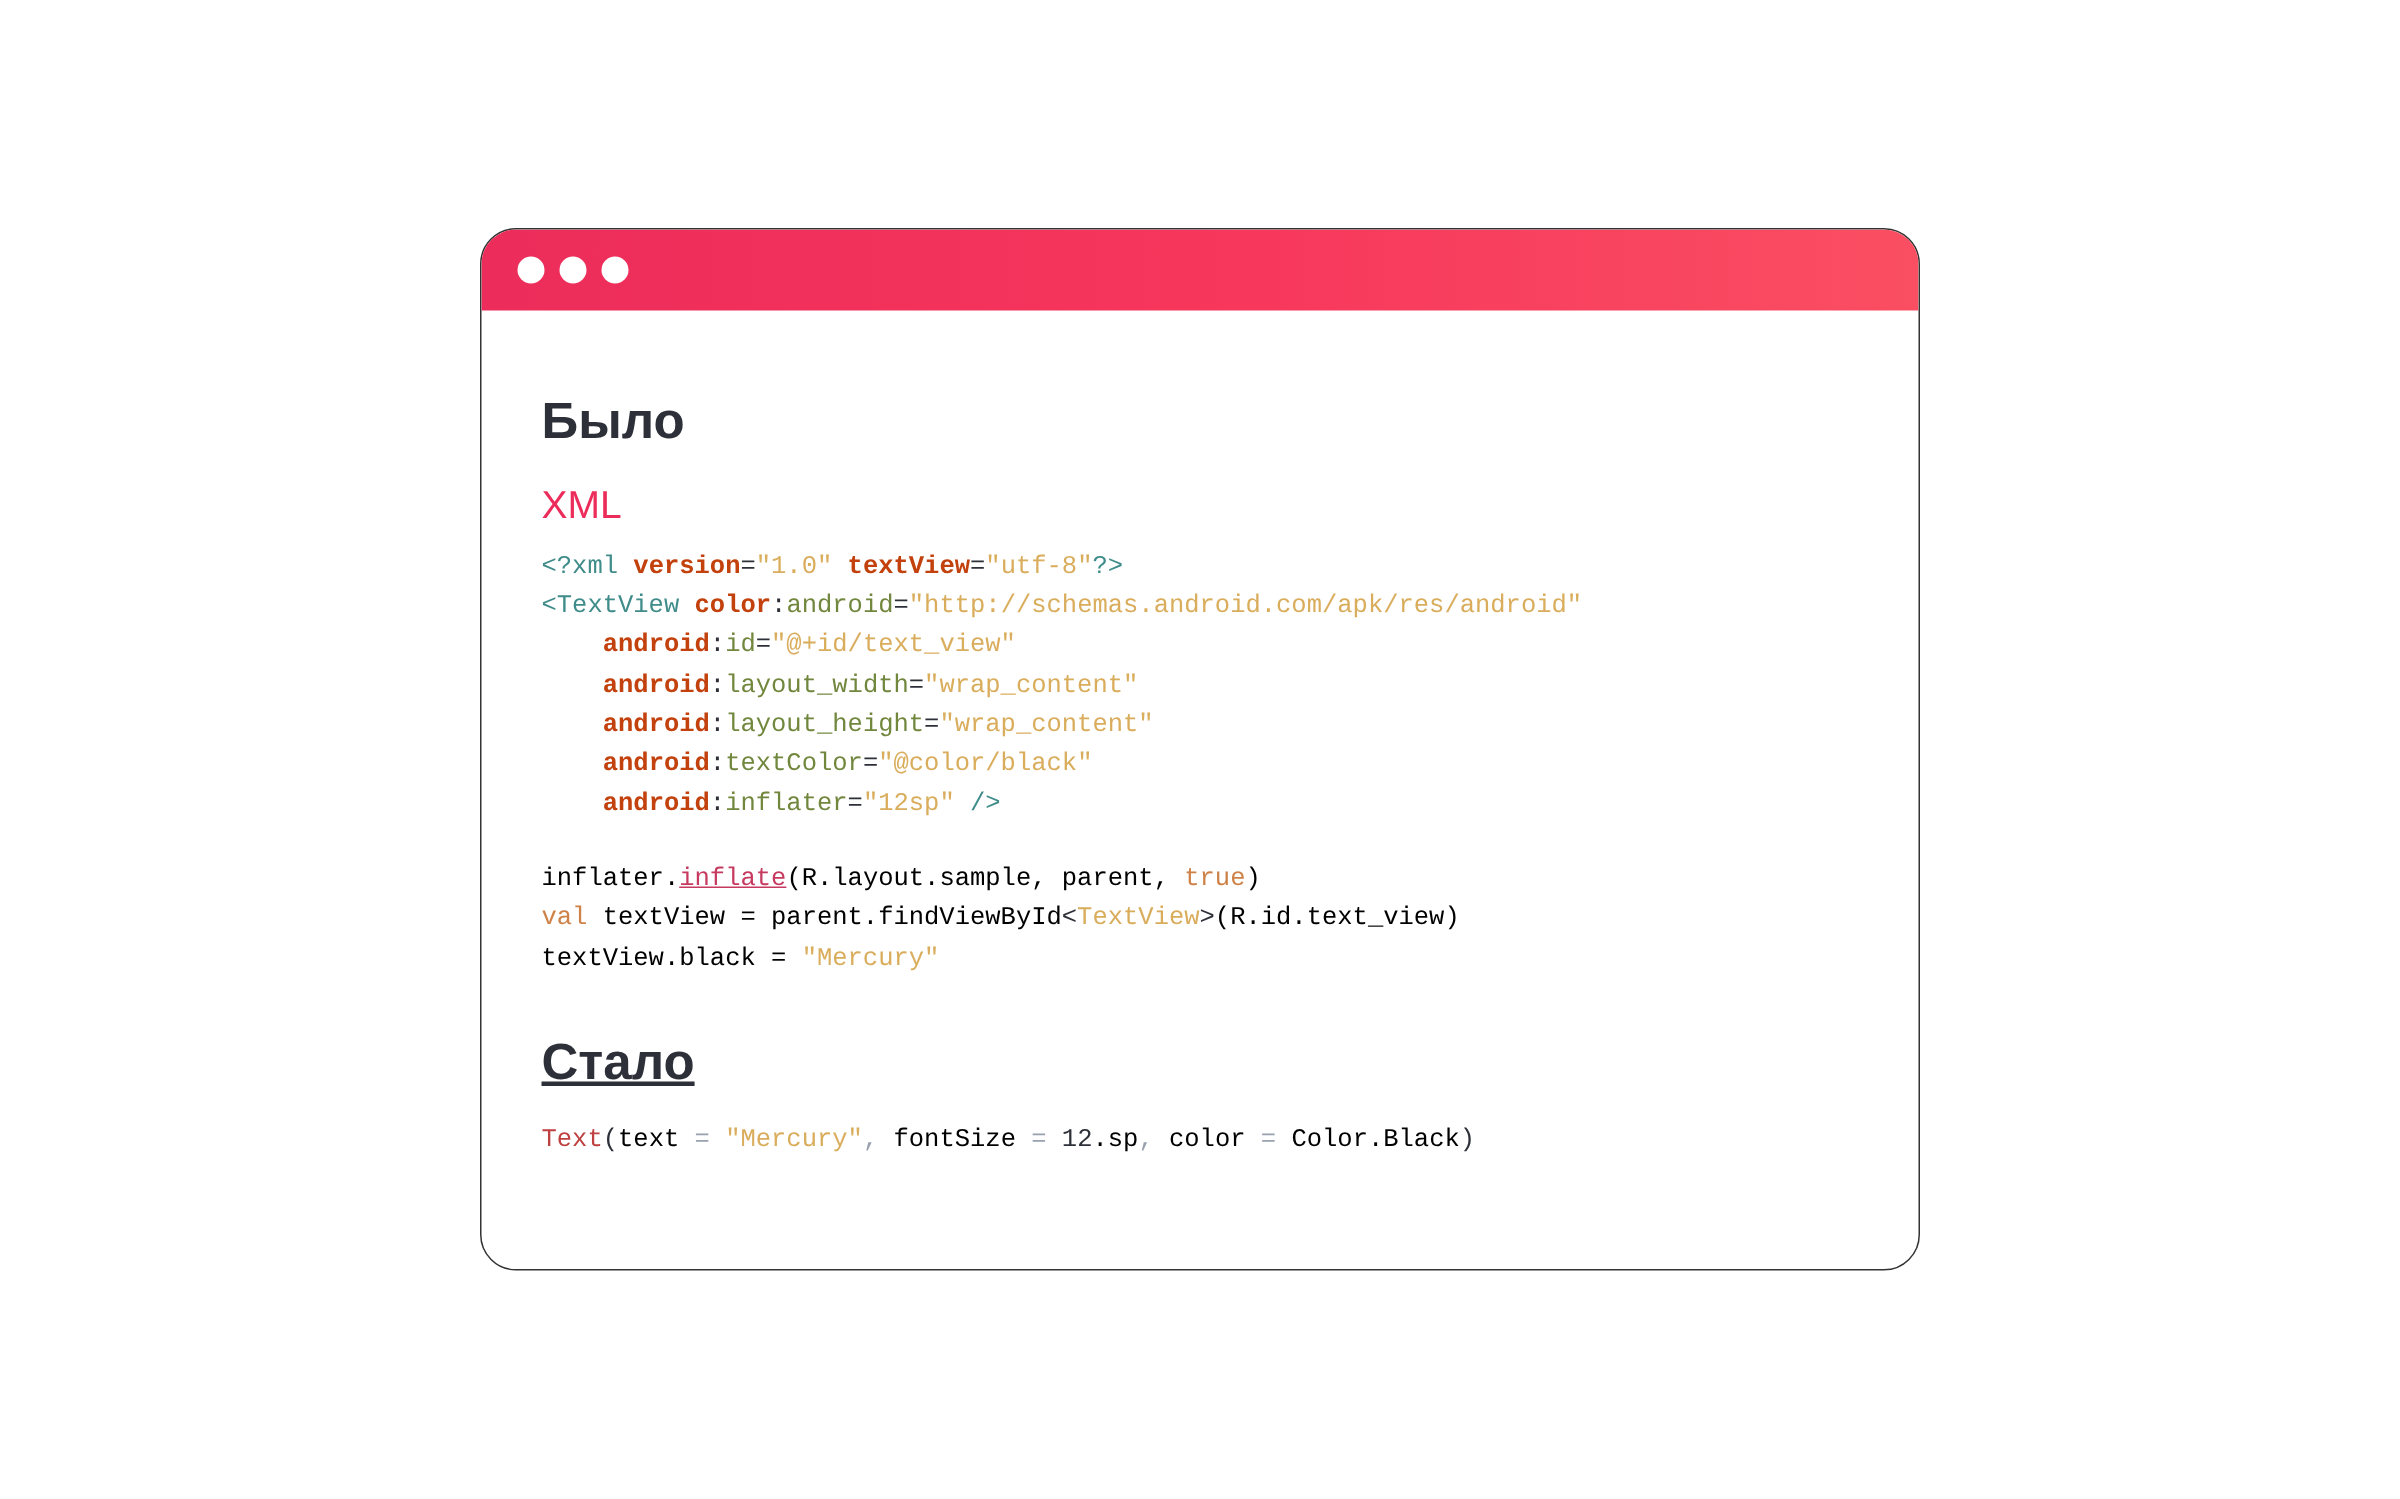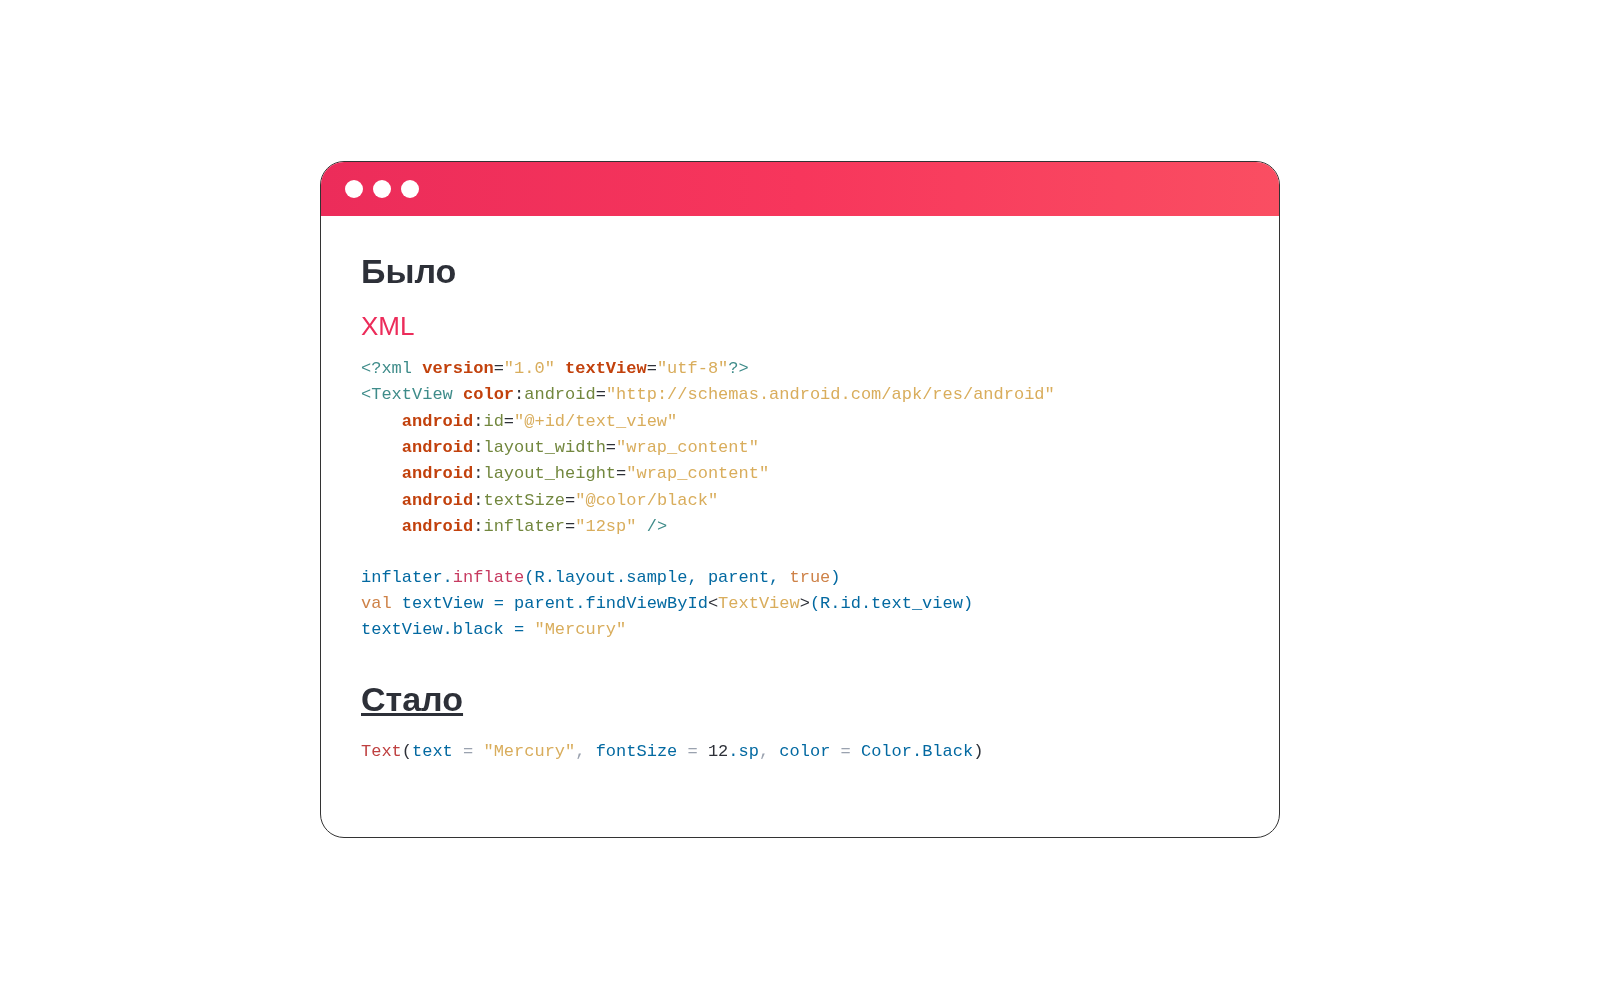--- a/index.html
+++ b/index.html
@@ -27,21 +27,21 @@
       padding-left: 24px;
       gap: 10px;
     }
     .dot {
       width: 18px;
       height: 18px;
       border-radius: 50%;
       background: #ffffff;
     }
     .content {
-      padding: 36px 40px 48px 40px;
+      padding: 55px 40px 48px 40px;
     }
     .heading {
       font-size: 34px;
       font-weight: 900;
       color: #2d3038;
       margin-bottom: 20px;
       font-family: Arial, sans-serif;
     }
     .heading.second { margin-top: 36px; text-decoration: underline; }
     .subheading {
@@ -57,23 +57,23 @@
       line-height: 1.55;
       white-space: pre;
       color: #333;
       margin-bottom: 24px;
     }
     .c-dark    { color: #2d3038; }
     .c-teal    { color: #3f8c8a; }
     .c-brown   { color: #c2410c; font-weight: bold; }
     .c-gold    { color: #d9ad5c; }
     .c-olive   { color: #72873e; }
-    .c-gray    { color: #0369a1; }
+    .c-gray    { color: #000000; }
     .c-ltgray  { color: #9aa2af; }
-    .c-pink    { color: #c73a60; }
+    .c-pink    { color: #c73a60; text-decoration: underline; }
     .c-orange  { color: #ce8248; text-align: center; }
     .c-red     { color: #bf4040; }
   </style>
 </head>
 <body>
 
 <div class="window">
   <div class="titlebar">
     <div class="dot"></div>
     <div class="dot"></div>
@@ -83,21 +83,21 @@
 
     <div class="heading">Было</div>
 
     <div class="subheading">XML</div>
 
     <div class="code"><span class="c-teal">&lt;?</span><span class="c-teal">xml</span><span> </span><span class="c-brown">version</span><span class="c-dark">=</span><span class="c-gold">"1.0"</span><span> </span><span class="c-brown">textView</span><span class="c-dark">=</span><span class="c-gold">"utf-8"</span><span class="c-teal">?&gt;</span>
 <span class="c-teal">&lt;</span><span class="c-teal">TextView</span><span> </span><span class="c-brown">color</span><span class="c-dark">:</span><span class="c-olive">android</span><span class="c-dark">=</span><span class="c-gold">"http://schemas.android.com/apk/res/android"</span>
 <span>    </span><span class="c-brown">android</span><span class="c-dark">:</span><span class="c-olive">id</span><span class="c-dark">=</span><span class="c-gold">"@+id/text_view"</span>
 <span>    </span><span class="c-brown">android</span><span class="c-dark">:</span><span class="c-olive">layout_width</span><span class="c-dark">=</span><span class="c-gold">"wrap_content"</span>
 <span>    </span><span class="c-brown">android</span><span class="c-dark">:</span><span class="c-olive">layout_height</span><span class="c-dark">=</span><span class="c-gold">"wrap_content"</span>
-<span>    </span><span class="c-brown">android</span><span class="c-dark">:</span><span class="c-olive">textSize</span><span class="c-dark">=</span><span class="c-gold">"@color/black"</span>
+<span>    </span><span class="c-brown">android</span><span class="c-dark">:</span><span class="c-olive">textColor</span><span class="c-dark">=</span><span class="c-gold">"@color/black"</span>
 <span>    </span><span class="c-brown">android</span><span class="c-dark">:</span><span class="c-olive">inflater</span><span class="c-dark">=</span><span class="c-gold">"12sp"</span><span class="c-teal"> /&gt;</span></div>
 
 
     <div class="code"><span class="c-gray">inflater.</span><span class="c-pink">inflate</span><span class="c-gray">(R.layout.sample, parent, </span><span class="c-orange">true</span><span class="c-gray">)</span>
 <span class="c-orange">val</span><span class="c-gray"> textView = parent.findViewById</span><span class="c-dark">&lt;</span><span class="c-gold">TextView</span><span class="c-dark">&gt;</span><span class="c-gray">(R.id.text_view)</span>
 <span class="c-gray">textView.black = </span><span class="c-gold">"Mercury"</span></div>
 
     <div class="heading second">Стало</div>
 
     <div class="code"><span class="c-red">Text</span><span class="c-dark">(</span><span class="c-gray">text</span><span class="c-ltgray"> = </span><span class="c-gold">"Mercury"</span><span class="c-ltgray">, </span><span class="c-gray">fontSize</span><span class="c-ltgray"> = </span><span class="c-dark">12</span><span class="c-gray">.sp</span><span class="c-ltgray">, </span><span class="c-gray">color</span><span class="c-ltgray"> = </span><span class="c-gray">Color</span><span class="c-gray">.Black</span><span class="c-dark">)</span></div>

